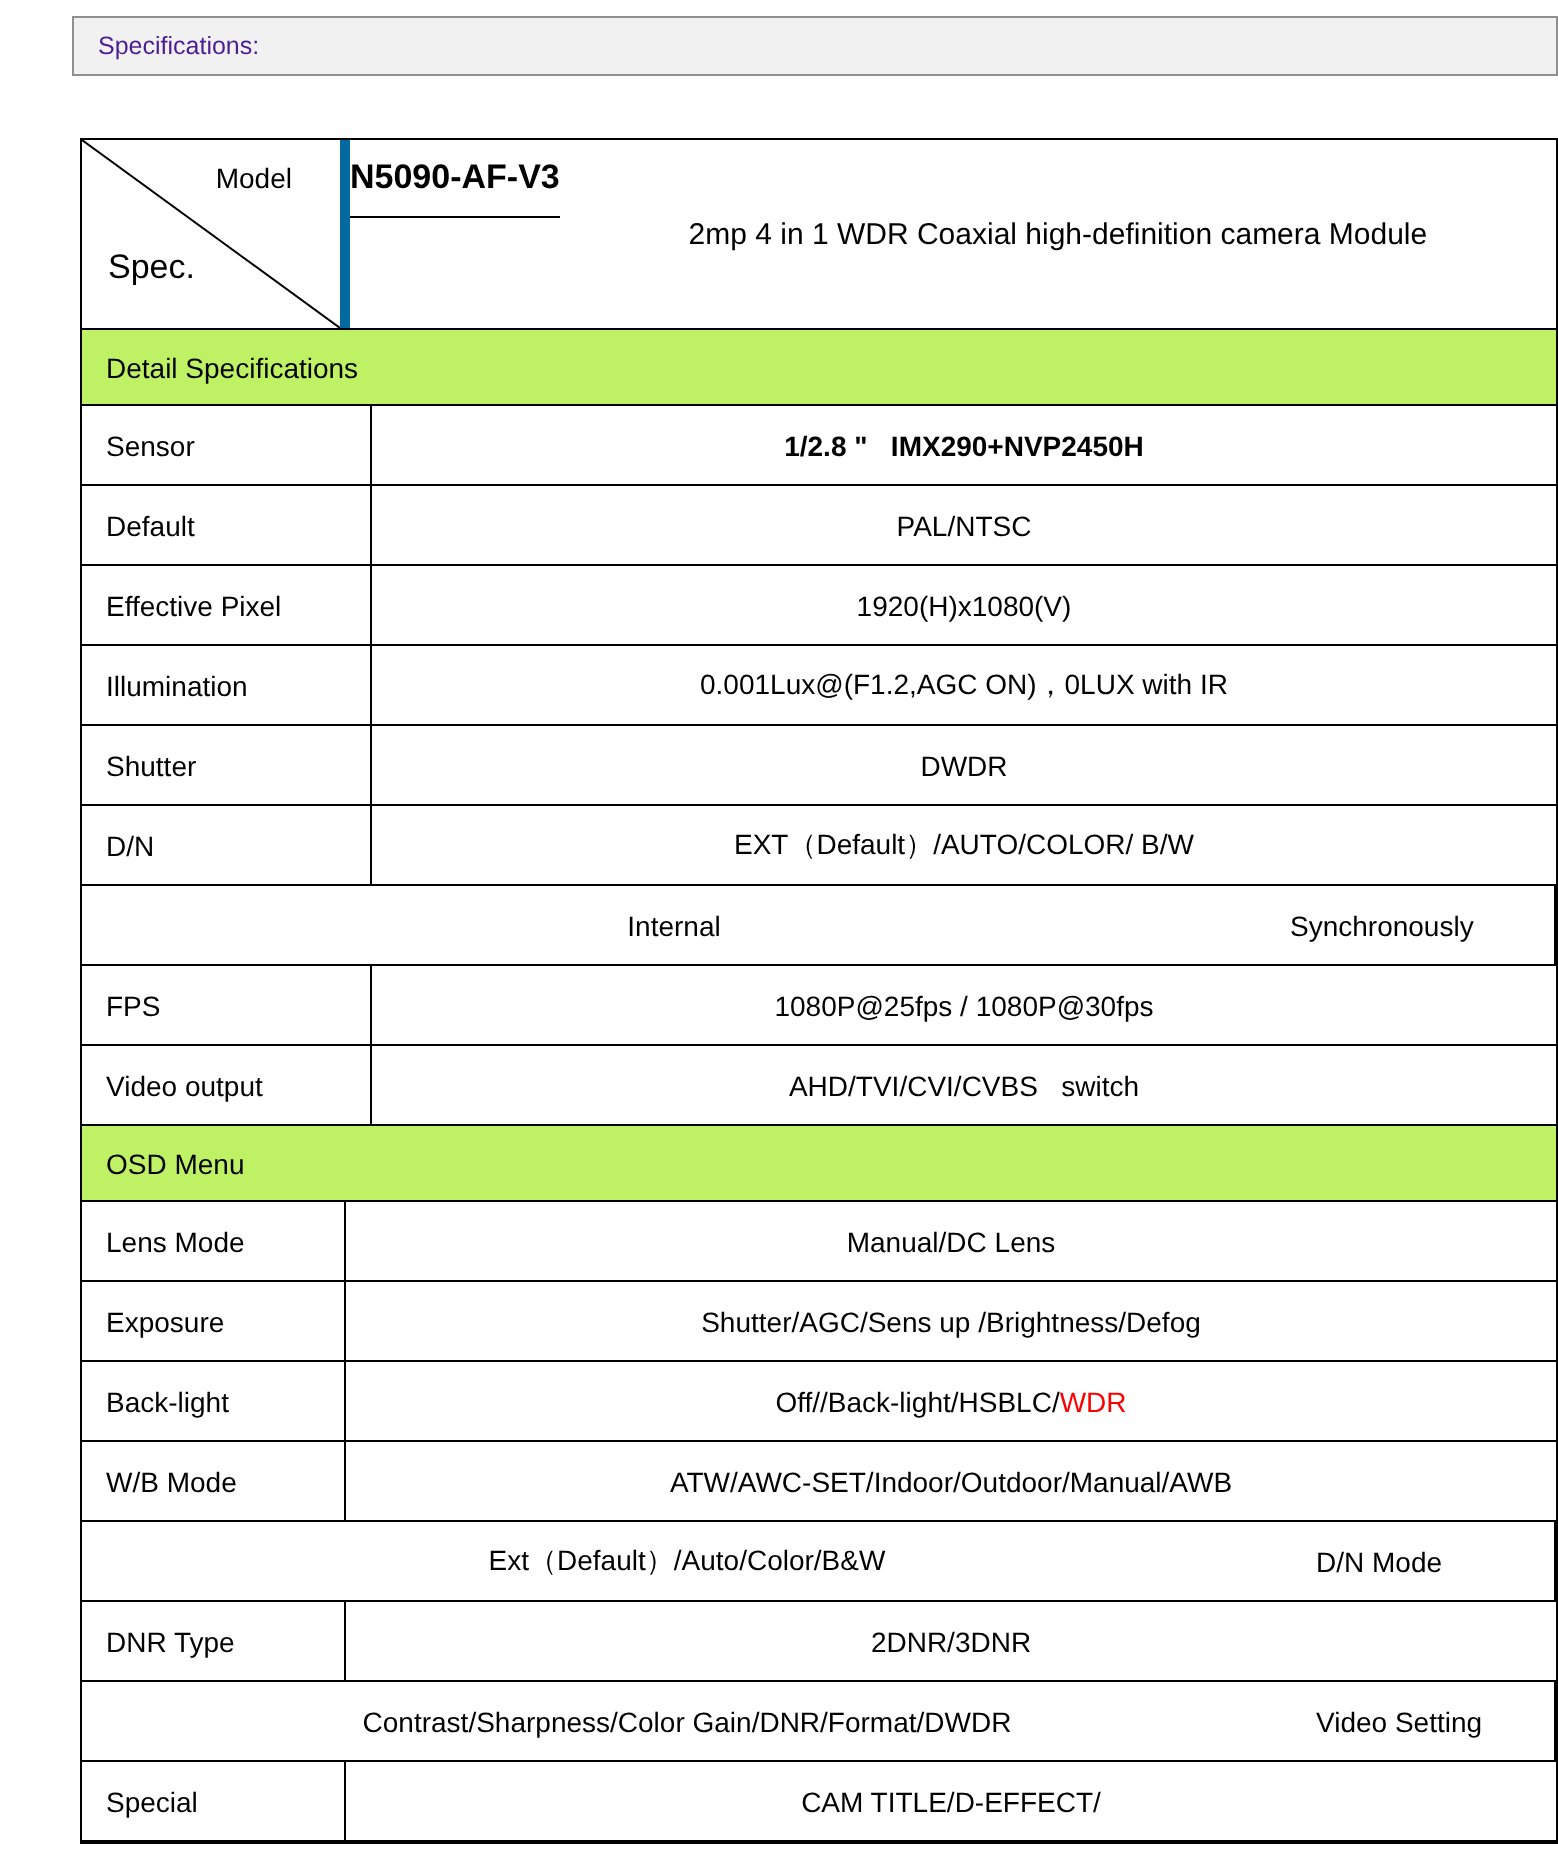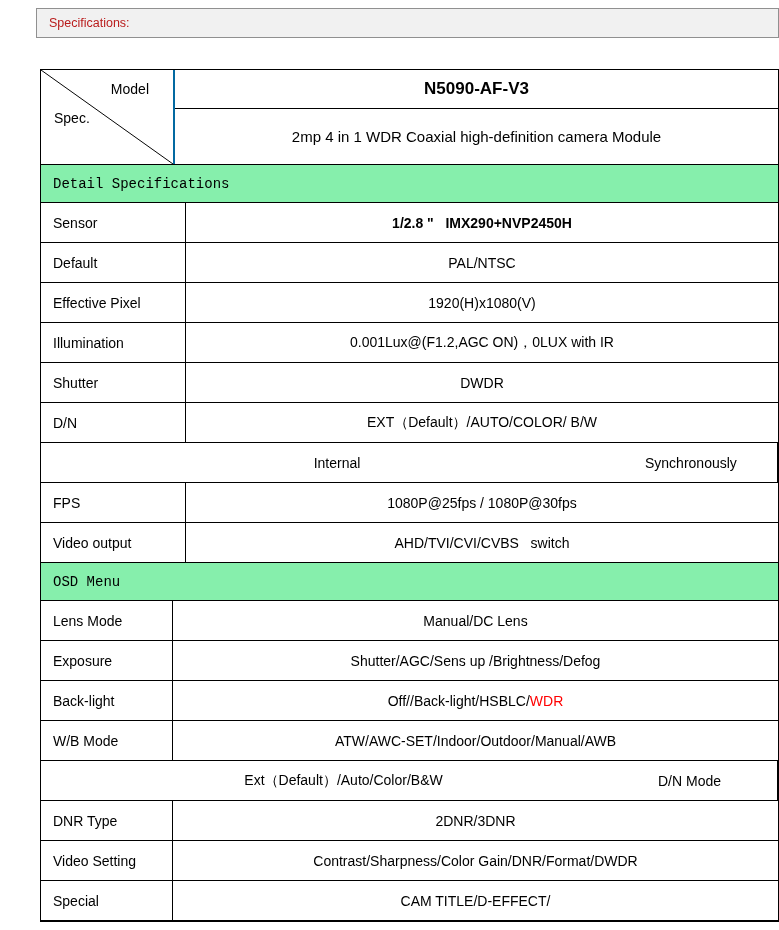--- a/index.html
+++ b/index.html
@@ -5,45 +5,45 @@
   * { margin:0; padding:0; box-sizing:border-box; }
   html, body {
     width:779px; height:930px; overflow:hidden;
     background:#ffffff; color:#000;
     font-family:"Liberation Sans","DejaVu Sans",sans-serif;
   }
   .header-bar {
     margin:8px 0 0 36px; height:30px;
     background:#f1f1f1; border:1px solid #909090;
     display:flex; align-items:center; padding-left:12px;
-    font-size:12.5px; color:#b91c1c;
+    font-size:12.5px; color:#4c1d95;
   }
   .spec-table {
     margin:31px 0 0 40px; width:739px;
     border:1px solid #000; background:#fff;
   }
   .t-row { display:flex; align-items:stretch; border-bottom:1px solid #000; }
   .row-40 { height:40px; }
   .cell { display:flex; align-items:center; font-size:14px; }
   .label { padding-left:12px; flex:none; border-right:1px solid #000; }
   .dcol { width:145px; }
   .ocol { width:132px; }
   .value { flex:1; justify-content:center; text-align:center; white-space:pre-wrap; padding:0 6px; }
   .bold { font-weight:bold; }
   .red { color:#ff0000; }
   .section-bar {
-    height:38px; background:#86efac; border-bottom:1px solid #000;
-    display:flex; align-items:center; padding-left:12px; font-size:14px;font-family:Liberation Mono, monospace;
+    height:38px; background:#bef264; border-bottom:1px solid #000;
+    display:flex; align-items:center; padding-left:12px; font-size:14px;
   }
   .header-block { display:flex; height:95px; border-bottom:1px solid #000; }
-  .diag-cell { width:134px; flex:none; border-right:2px solid #0369a1; position:relative; background:#fff; }
+  .diag-cell { width:134px; flex:none; border-right:5px solid #0369a1; position:relative; background:#fff; }
   .diag-svg { position:absolute; left:0; top:0; width:100%; height:100%; display:block; }
   .corner-top { position:absolute; top:11px; right:24px; font-size:14px; }
-  .corner-bottom { position:absolute; bottom:38px; left:13px; font-size:14px; }
-  .header-right { flex:1; display:flex; flex-direction:column; }
+  .corner-bottom { position:absolute; bottom:20px; left:13px; font-size:17px; }
+  .header-right { flex:1; display:flex; flex-direction:row; }
   .model-cell {
     height:39px; border-bottom:1px solid #000;
     display:flex; align-items:center; justify-content:center;
     font-weight:bold; font-size:17px;
   }
   .desc-cell {
     flex:1; display:flex; align-items:center; justify-content:center;
     font-weight:normal; font-size:15px;
   }
 </style>
@@ -129,21 +129,21 @@
   </div>
   <div class="t-row row-40">
     <div class="cell value">Ext（Default）/Auto/Color/B&amp;W</div>
     <div class="cell label ocol">D/N Mode</div>
   </div>
   <div class="t-row row-40">
     <div class="cell label ocol">DNR Type</div>
     <div class="cell value">2DNR/3DNR</div>
   </div>
   <div class="t-row row-40">
+    <div class="cell value">Contrast/Sharpness/Color Gain/DNR/Format/DWDR</div>
     <div class="cell label ocol">Video Setting</div>
-    <div class="cell value">Contrast/Sharpness/Color Gain/DNR/Format/DWDR</div>
   </div>
   <div class="t-row row-40">
     <div class="cell label ocol">Special</div>
     <div class="cell value">CAM TITLE/D-EFFECT/</div>
   </div>
 
 </div>
 
 </body></html>

